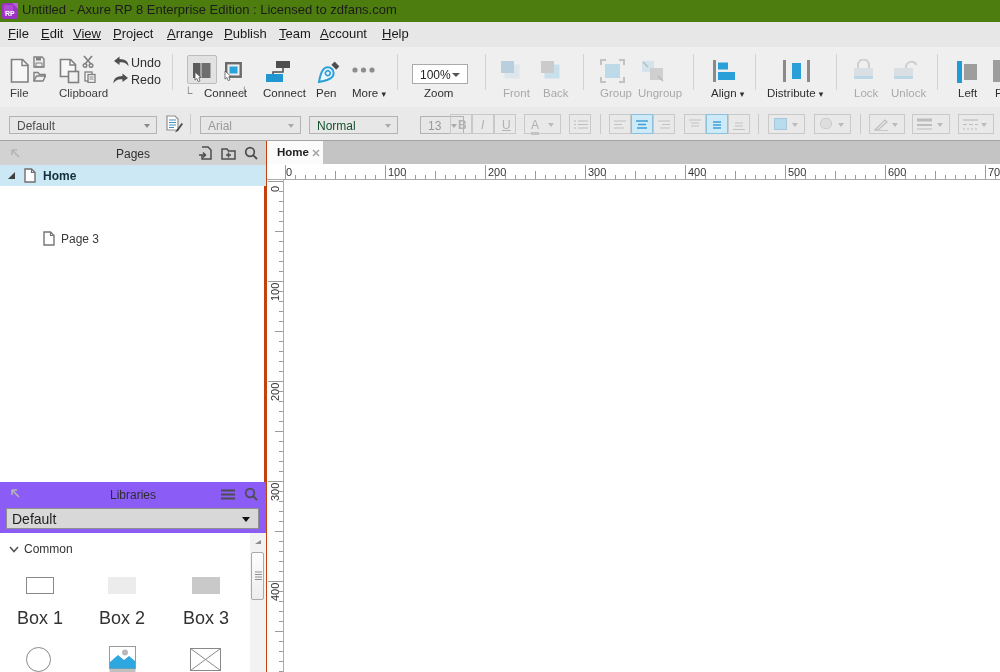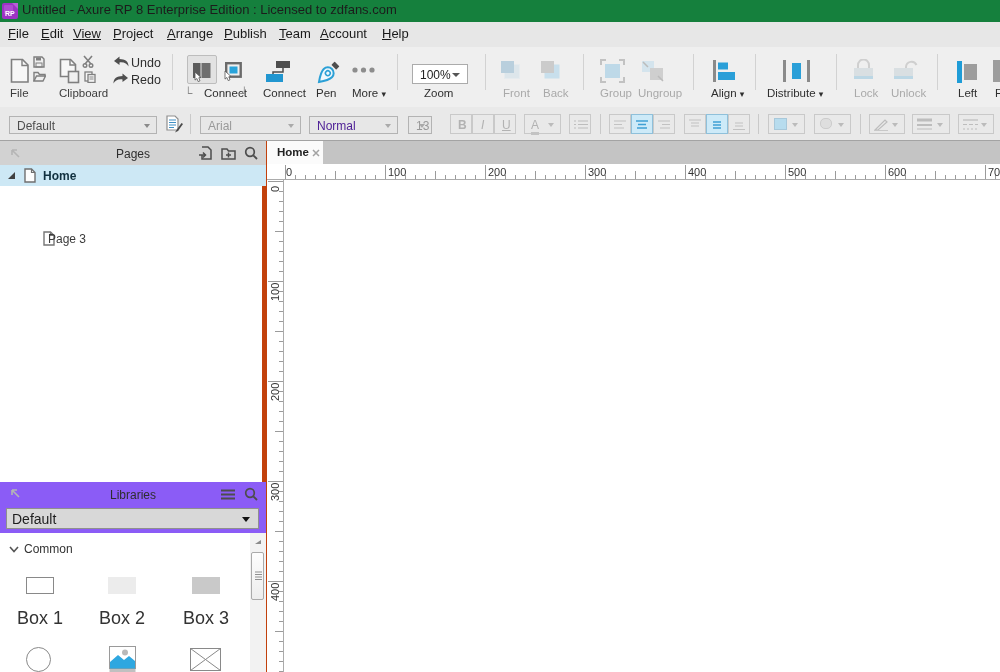--- a/index.html
+++ b/index.html
@@ -18,21 +18,21 @@
 .menu-item u { text-decoration:underline; text-underline-offset:1px; }
 .tick-num { position:absolute; font-size:11px; color:#353535; }
 .vnum { position:absolute; font-size:11px; color:#353535; transform:rotate(-90deg); transform-origin:0 0; }
 .treerow { position:absolute; left:0; width:266px; height:21px; font-size:12px; color:#3a3a3a; }
 .wlabel { position:absolute; font-size:18px; color:#333; text-align:center; width:60px; }
 </style>
 </head>
 <body>
 <div id="app">
 
-<div class="abs" style="left:0;top:0;width:1000px;height:36px;background:#15803d;">
+<div class="abs" style="left:0;top:0;width:1000px;height:36px;background:#4d7c0f;">
   <svg class="abs" style="left:2px;top:3px;" width="16" height="16" viewBox="0 0 16 16">
     <rect x="0" y="0" width="16" height="16" rx="2" fill="#9d33c4"></rect>
     <path d="M10,0 L16,6 L16,0 Z" fill="#b75fd6"></path>
     <rect x="2" y="2" width="9" height="9" rx="1" fill="#af4cd1"></rect>
     <text x="3" y="13" font-size="7" font-weight="bold" fill="#fff" font-family="Liberation Sans">RP</text>
   </svg>
   <span class="abs" style="left:22px;top:1.5px;font-size:13px;color:#1c1c1c;">Untitled - Axure RP 8 Enterprise Edition : Licensed to zdfans.com</span>
 </div>
 
 <div class="abs" style="left:0;top:22px;width:1000px;height:25px;background:#e7e7e7;">
@@ -212,24 +212,24 @@
     <path d="M1,1 h8 l3,3 v11 h-11 z" fill="#fff" stroke="#8f8f8f" stroke-width="1.2"></path>
     <path d="M3,5 h7 M3,7.5 h7 M3,10 h7 M3,12.5 h5" stroke="#3f8fc4" stroke-width="1"></path>
     <path d="M15.5,8 l-5,7 l-1.5,2.5 l3,-1.5 l5,-7 z" fill="#4a4a4a"></path>
   </svg>
   <div class="sep2" style="left:190px;"></div>
   <div class="cb2" style="left:200px;width:101px;">
         <span class="tx" style="color:#999;">Arial</span>
         <div class="dar" style="border-top-color:#aaa;"></div>
       </div>
   <div class="cb2" style="left:309px;width:89px;">
-        <span class="tx" style="color:#4c1d95;">Normal</span>
+        <span class="tx" style="color:#14532d;">Normal</span>
         <div class="dar" style="border-top-color:#aaa;"></div>
       </div>
-  <div class="cb2" style="left:408px;width:24px;">
+  <div class="cb2" style="left:420px;width:44px;">
         <span class="tx" style="color:#999;">13</span>
         <div class="dar" style="border-top-color:#aaa;"></div>
       </div>
 
   <div class="btn2" style="left:450px;">
         <span class="abs" style="left:7px;top:3px;font-size:12px;font-weight:bold;color:#b2b2b2;">B</span>
       </div>
   <div class="btn2" style="left:472px;">
         <span class="abs" style="left:8px;top:3px;font-size:12px;font-style:italic;color:#b2b2b2;">I</span>
       </div>
@@ -313,21 +313,21 @@
   <div class="btn2" style="left:958px;width:36px;">
     <svg class="abs" style="left:4px;top:3px;" width="15" height="13" viewBox="0 0 15 13">
           <path d="M0,2 h15" stroke="#bdbdbd" stroke-width="1.2"></path>
           <path d="M0,6.5 h4 m2,0 h4 m2,0 h3" stroke="#bdbdbd" stroke-width="1.2"></path>
           <path d="M0,11 h2 m2,0 h2 m2,0 h2 m2,0 h2" stroke="#bdbdbd" stroke-width="1.2"></path>
         </svg>
     <div class="abs" style="right:6px;top:8px;width:0;height:0;border-left:3.5px solid transparent;border-right:3.5px solid transparent;border-top:4px solid #bbb;"></div>
   </div>
 </div>
 
-<div class="abs" id="leftcol" style="left:0;top:141px;width:267px;height:531px;background:#fff;border-right:5px solid #c2410c;">
+<div class="abs" id="leftcol" style="left:0;top:141px;width:267px;height:531px;background:#fff;border-right:3px solid #c2410c;">
 
   <div class="abs" style="left:0;top:0;width:266px;height:24px;background:#d2d2d2;">
     <svg class="abs" style="left:10px;top:7px;" width="11" height="11" viewBox="0 0 11 11">
       <path d="M2,2 L9,9 M2,2 v5 M2,2 h5" fill="none" stroke="#b5b5b5" stroke-width="1.6"></path>
     </svg>
     <span class="abs" style="left:0;top:6px;width:266px;text-align:center;font-size:12px;color:#2e2e2e;">Pages</span>
     <svg class="abs" style="left:198px;top:5px;" width="14" height="14" viewBox="0 0 14 14">
       <path d="M4,1 h6 l3,3 v9 h-9 v-4" fill="none" stroke="#4d4d4d" stroke-width="1.5"></path>
       <path d="M1,9 h6 M5,6.5 l2.5,2.5 L5,11.5" fill="none" stroke="#4d4d4d" stroke-width="1.5"></path>
     </svg>
@@ -350,21 +350,21 @@
       <path d="M7.5,1 v3.5 h3.5" fill="none" stroke="#6f6f6f" stroke-width="1.2"></path>
     </svg>
     <span class="abs" style="left:43px;top:4px;font-size:12.5px;font-weight:bold;font-size:12px;color:#11303f;">Home</span>
   </div>
 
   <div class="treerow" style="top:87px;">
     <svg class="abs" style="left:43px;top:3px;" width="12" height="15" viewBox="0 0 12 15">
           <path d="M1,1 h6.5 l3.5,3.5 v9.5 h-10 z" fill="#fff" stroke="#767676" stroke-width="1.4"></path>
           <path d="M7.5,1 v3.5 h3.5" fill="none" stroke="#767676" stroke-width="1.2"></path>
         </svg>
-    <span class="abs" style="left:48px;top:4px;">Page 3</span>
+    <span class="abs" style="left:61px;top:4px;">Page 3</span>
   </div>
 
   <div class="abs" style="left:0;top:341px;width:266px;height:51px;background:#8b5cf6;">
     <svg class="abs" style="left:10px;top:6px;" width="11" height="11" viewBox="0 0 11 11">
       <path d="M2,2 L9,9 M2,2 v5 M2,2 h5" fill="none" stroke="#b5b5b5" stroke-width="1.6"></path>
     </svg>
     <span class="abs" style="left:0;top:6px;width:266px;text-align:center;font-size:12px;color:#2e2e2e;">Libraries</span>
     <svg class="abs" style="left:221px;top:7px;" width="14" height="11" viewBox="0 0 14 11">
       <path d="M0,1.5 h14 M0,5.5 h14 M0,9.5 h14" stroke="#4d4d4d" stroke-width="1.8"></path>
     </svg>

